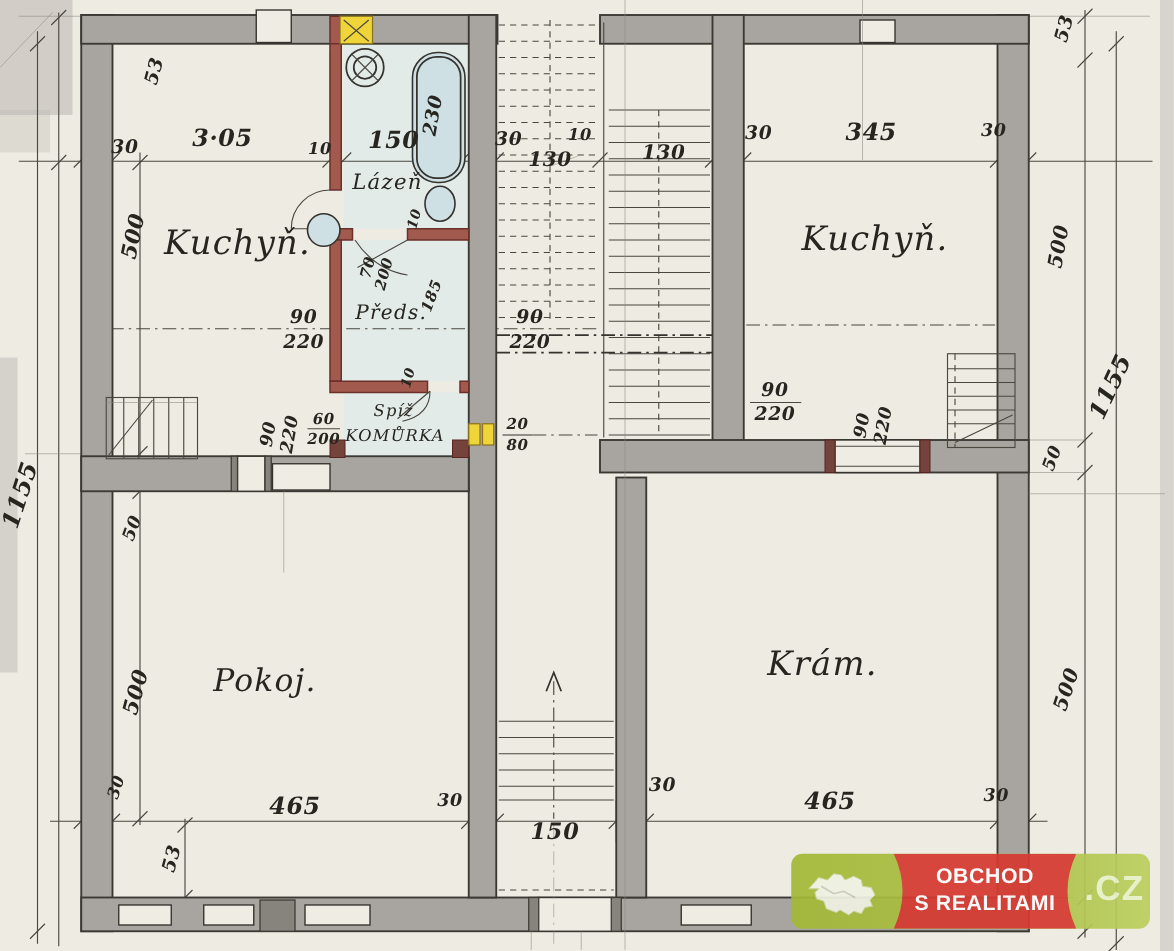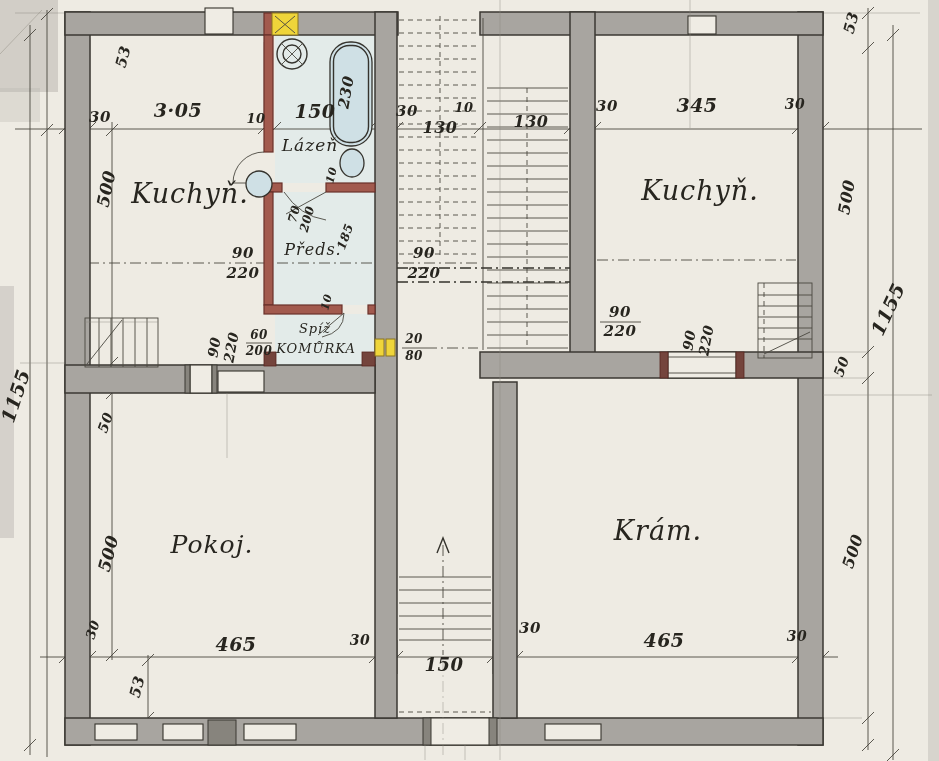--- a/index.html
+++ b/index.html
@@ -257,13 +257,23 @@
         <text x="700" y="200" class="script" font-size="27" text-anchor="middle">Kuchyň.</text>
         <text x="313" y="255" class="script" font-size="16" text-anchor="middle">Předs.</text>
         <text x="315" y="333" class="script" font-size="13" text-anchor="middle">Spíž</text>
         <text x="316" y="353" class="script" font-size="13" text-anchor="middle">KOMŮRKA</text>
         <text x="212" y="553" class="script" font-size="25" text-anchor="middle">Pokoj.</text>
         <text x="658" y="540" class="script" font-size="27" text-anchor="middle">Krám.</text>
       </g>
 </svg>
 
 
+<div class="logo">
+  <svg width="287" height="60" viewBox="0 0 287 60">
+    <path d="M 82,0 Q 96,30 82,60 L 228,60 Q 214,30 228,0 Z" fill="#d63a31"></path>
+    <path d="M 14,28 l 8,-9 7,2 5,-5 6,1 3,4 7,-3 6,3 1,5 7,1 3,6 -4,4 2,5 -6,1 -3,5 -6,-2 -4,3 -7,-4 -3,2 -8,-3 -2,-6 -6,-2 -1,-5 3,-3 z" fill="#f6f6f1" opacity=".92" stroke="#cdd69f" stroke-width=".8"></path>
+    <path d="M 24,26 l 10,6 8,-2 9,5" fill="none" stroke="#b9b5ad" stroke-width="1.2" opacity=".7"></path>
+  </svg>
+  <div class="logo-line logo-l1">OBCHOD</div>
+  <div class="logo-line logo-l2">S REALITAMI</div>
+  <div class="logo-tld">.CZ</div>
 </div>
+</div>
 
 </body></html>

